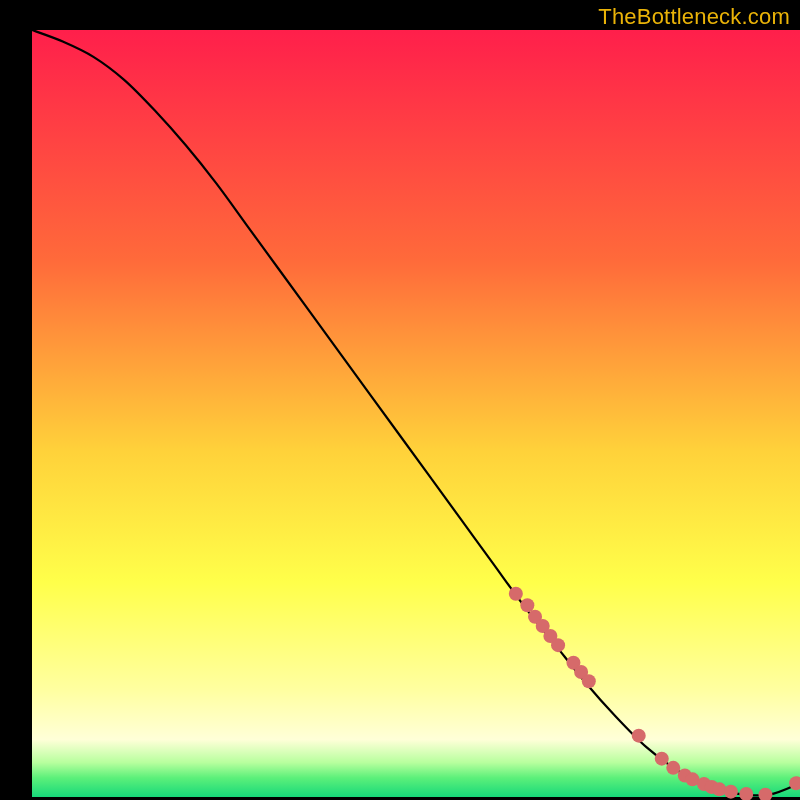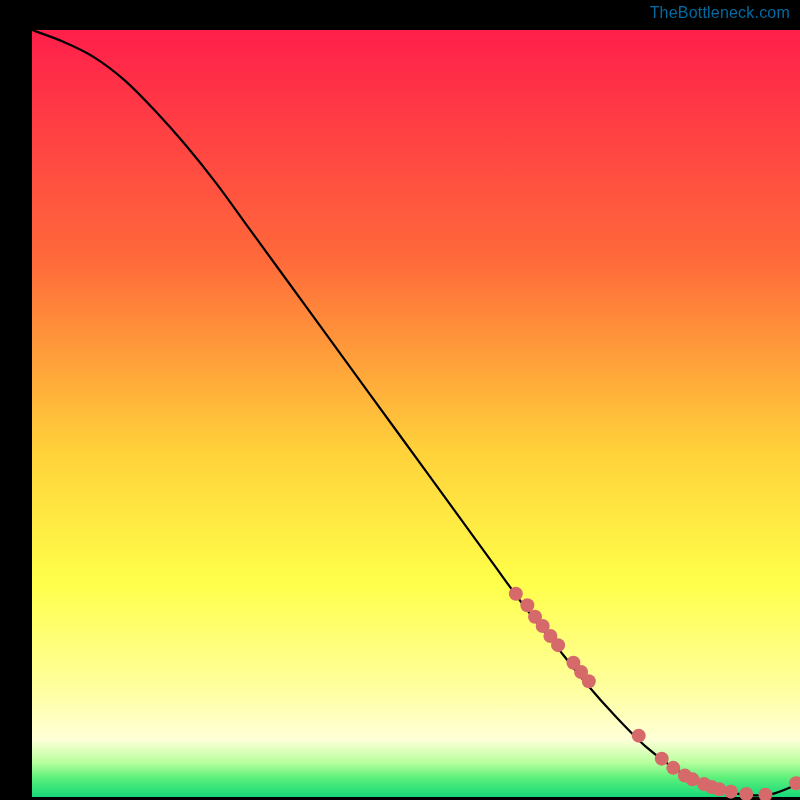--- a/index.html
+++ b/index.html
@@ -14,22 +14,22 @@
     position: relative;
     width: 800px;
     height: 800px;
     background: #000;
   }
   .watermark {
     position: absolute;
     top: 4px;
     right: 10px;
     font-family: Arial, Helvetica, sans-serif;
-    font-size: 16px;
-    color: #0369a1;
+    font-size: 22px;
+    color: #eab308;
     letter-spacing: 0.2px;
     z-index: 5;
   }
   svg {
     position: absolute;
     top: 0;
     left: 0;
   }
 </style>
 </head>

